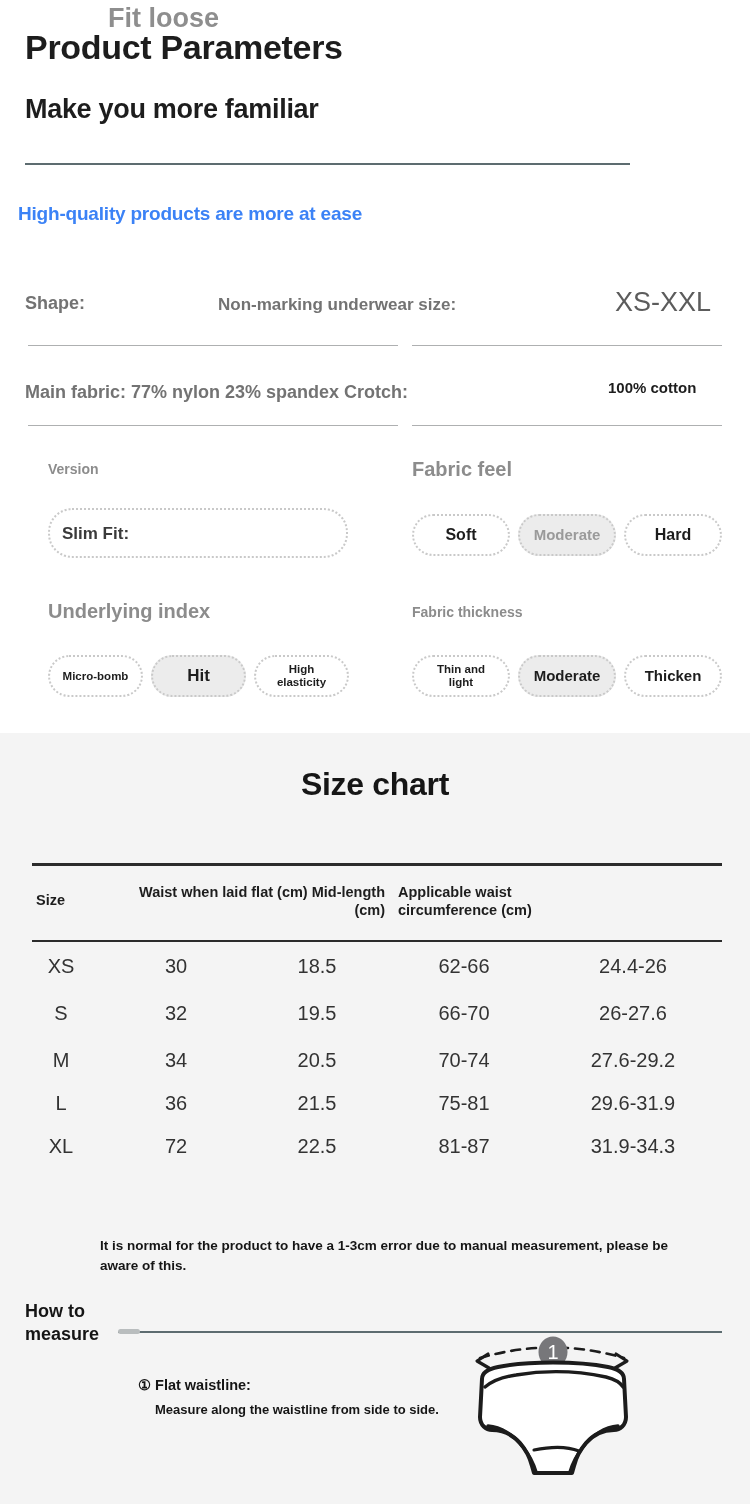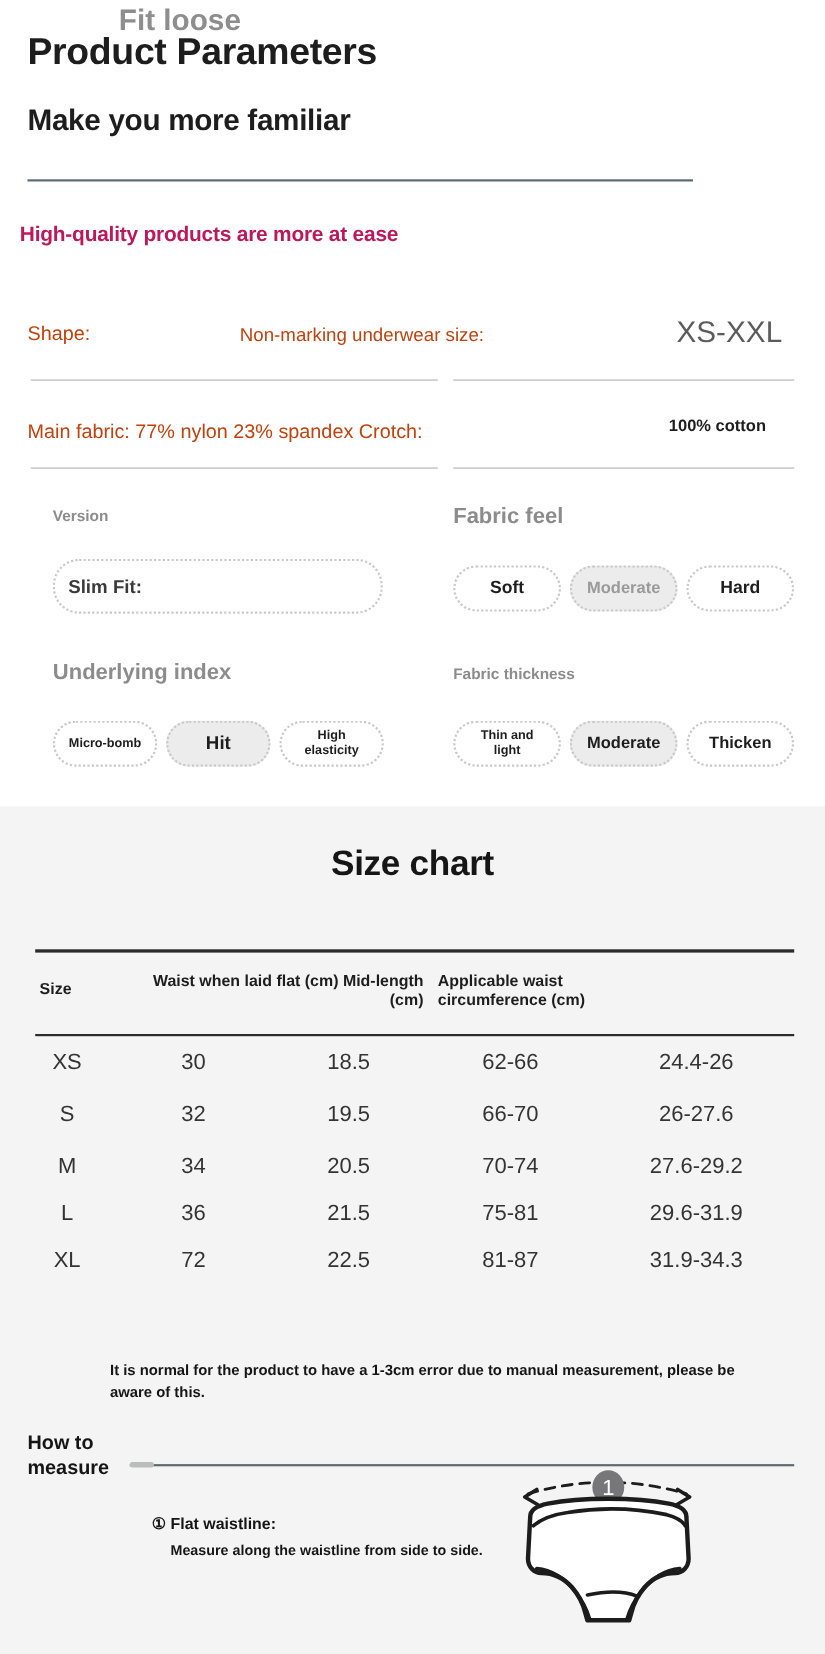--- a/index.html
+++ b/index.html
@@ -54,30 +54,30 @@
     width: 605px;
     height: 2px;
     background: #5d6c70;
   }
   .tagline {
     position: absolute;
     left: 18px; top: 203px;
     font-size: 19px;
     font-weight: bold;
     letter-spacing: -0.2px;
-    color: #be185d;
+    color: #3b82f6;
     white-space: nowrap;
   }
 
   
   .spec-row { position: absolute; left: 0; width: 750px; }
   .spec-row .lbl {
     position: absolute;
-    font-weight: normal;
-    color: #c2410c;
+    font-weight: bold;
+    color: #737373;
     white-space: nowrap;
     text-align: center;
   }
   .spec-shape-key   { left: 25px;  top: 0px;  font-size: 18px; }
   .spec-shape-mid   { left: 218px; top: 2px;  font-size: 17px; }
   .spec-shape-val {
     position: absolute;
     left: 615px; top: -6px;
     font-size: 27px;
     font-weight: normal;

